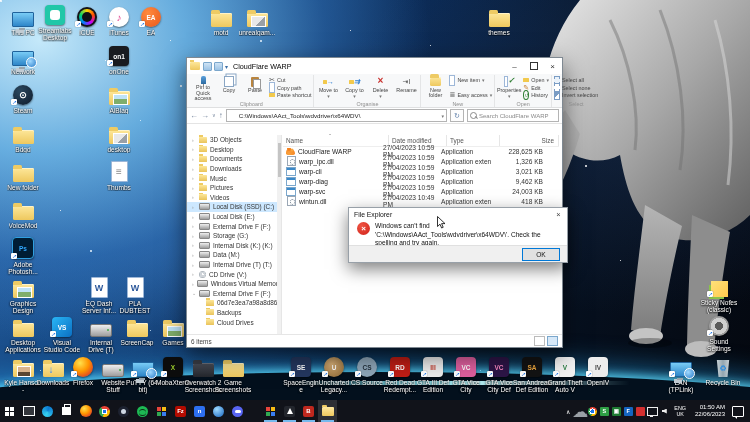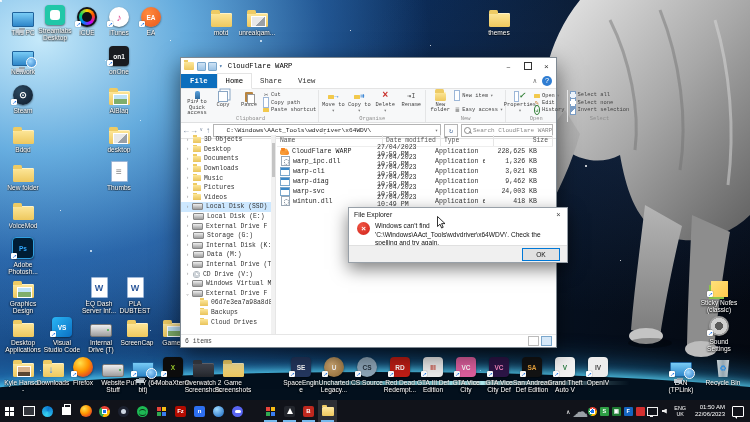--- a/index.html
+++ b/index.html
@@ -55,21 +55,21 @@
   .icue::after{content:"";position:absolute;inset:5px;border-radius:50%;background:#101116;}
   .ffx{background:radial-gradient(circle at 35% 30%,#ffe14d,#ff9500 45%,#e6551f 72%,#a62e18);}
   .spk{background:radial-gradient(circle at 50% 50%,#5a5a5a 0 4px,#cfcfcf 4px 8px,#9e9e9e 8px);}
   .sl::after{content:"";position:absolute;inset:5px;background:#fff;border-radius:3px;}
   .binic{width:14px;height:17px;background:linear-gradient(90deg,#cfd8dc,#93a5af 50%,#cfd8dc);clip-path:polygon(6% 0,94% 0,82% 100%,18% 100%);display:flex;align-items:center;justify-content:center;}
   .binic::before{content:"♻";font-size:8px;color:#1e88e5;}
   .noteic{width:17px;height:16px;background:linear-gradient(135deg,#ffe27a,#ffc94d);box-shadow:-3px 3px 0 -1px #8bc34a;}
   .sa{position:absolute;left:calc(50% - 12px);bottom:0;width:6px;height:6px;background:#fff;border-radius:1px;box-shadow:0 0 1px rgba(0,0,0,.7);font-size:5px;line-height:6px;color:#1a73e8;text-align:center;}
   .sa::before{content:"↗";}
   
-  .win{position:absolute;left:180px;top:57px;width:375px;height:289px;background:#fff;border:1px solid #7f8992;box-shadow:0 8px 22px rgba(0,0,0,.55);z-index:10;font-size:7px;color:#222;font-family:Liberation Mono, monospace;}
+  .win{position:absolute;left:186px;top:57px;width:375px;height:289px;background:#fff;border:1px solid #7f8992;box-shadow:0 8px 22px rgba(0,0,0,.55);z-index:10;font-size:7px;color:#222;}
   .tbar{height:16px;display:flex;align-items:center;padding-left:3px;gap:3px;}
   .tbar .mini-fold{width:10px;height:8px;position:relative;}
   .tbar .mini-fold i{position:absolute;inset:0;background:linear-gradient(#fde79a,#eec85e);border-radius:1px;}
   .tbar .mini-fold i::before{content:"";position:absolute;top:-2px;left:0;width:4px;height:2px;background:#eecb64;}
   .qat{display:flex;gap:2px;align-items:center;color:#3c6ea5;font-size:6px;}
   .qat b{width:7px;height:7px;background:linear-gradient(#cfe3f5,#9cc3e5);border:1px solid #7ba7cc;border-radius:1px;}
   .ttl{font-size:7.2px;color:#000;margin-left:2px;flex:1;}
   .wbtns{display:flex;height:16px;}
   .wb{width:19px;display:flex;align-items:center;justify-content:center;font-size:8px;color:#333;}
   .wb.max i{width:6px;height:6px;border:1px solid #333;}
@@ -583,29 +583,20 @@
       </span>
     <span class="ttl">CloudFlare WARP</span>
     <span class="wbtns">
       <span class="wb">–</span>
       <span class="wb max">
           <i></i>
         </span>
       <span class="wb">×</span>
     </span>
   </div>
-  <div class="tabs">
-    <span class="tab file">File</span>
-    <span class="tab active">Home</span>
-    <span class="tab">Share</span>
-    <span class="tab">View</span>
-    <span class="sp"></span>
-    <span class="collapse">∧</span>
-    <span class="help">?</span>
-  </div>
   <div class="ribbon">
     <div class="rgrp">
       <div class="rbig">
           <span class="ri">
             <i class="i-pin"></i>
           </span>
           <span>Pin to Quick access</span>
         </div>
       <div class="rbig">
           <span class="ri">

